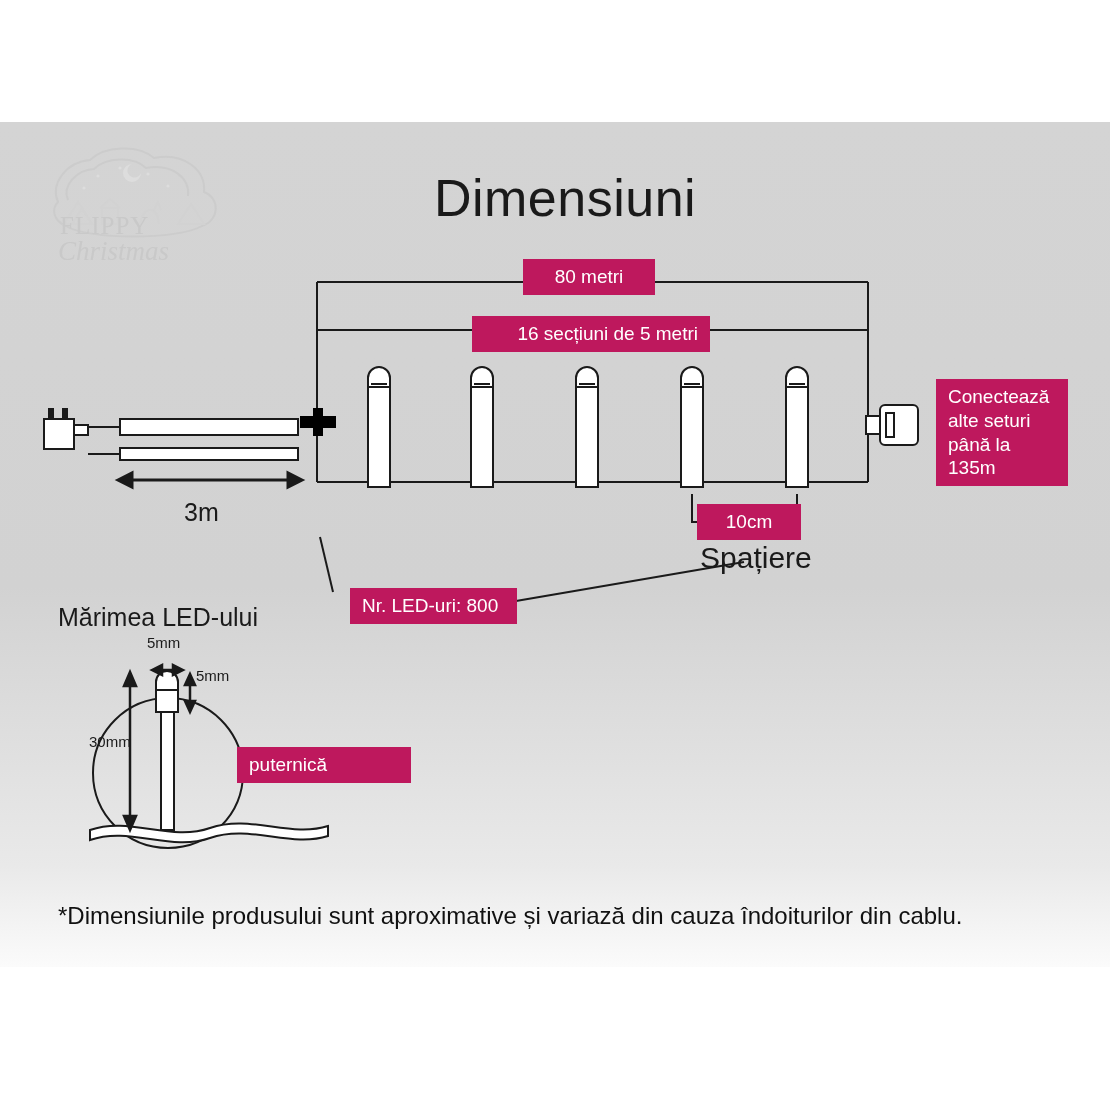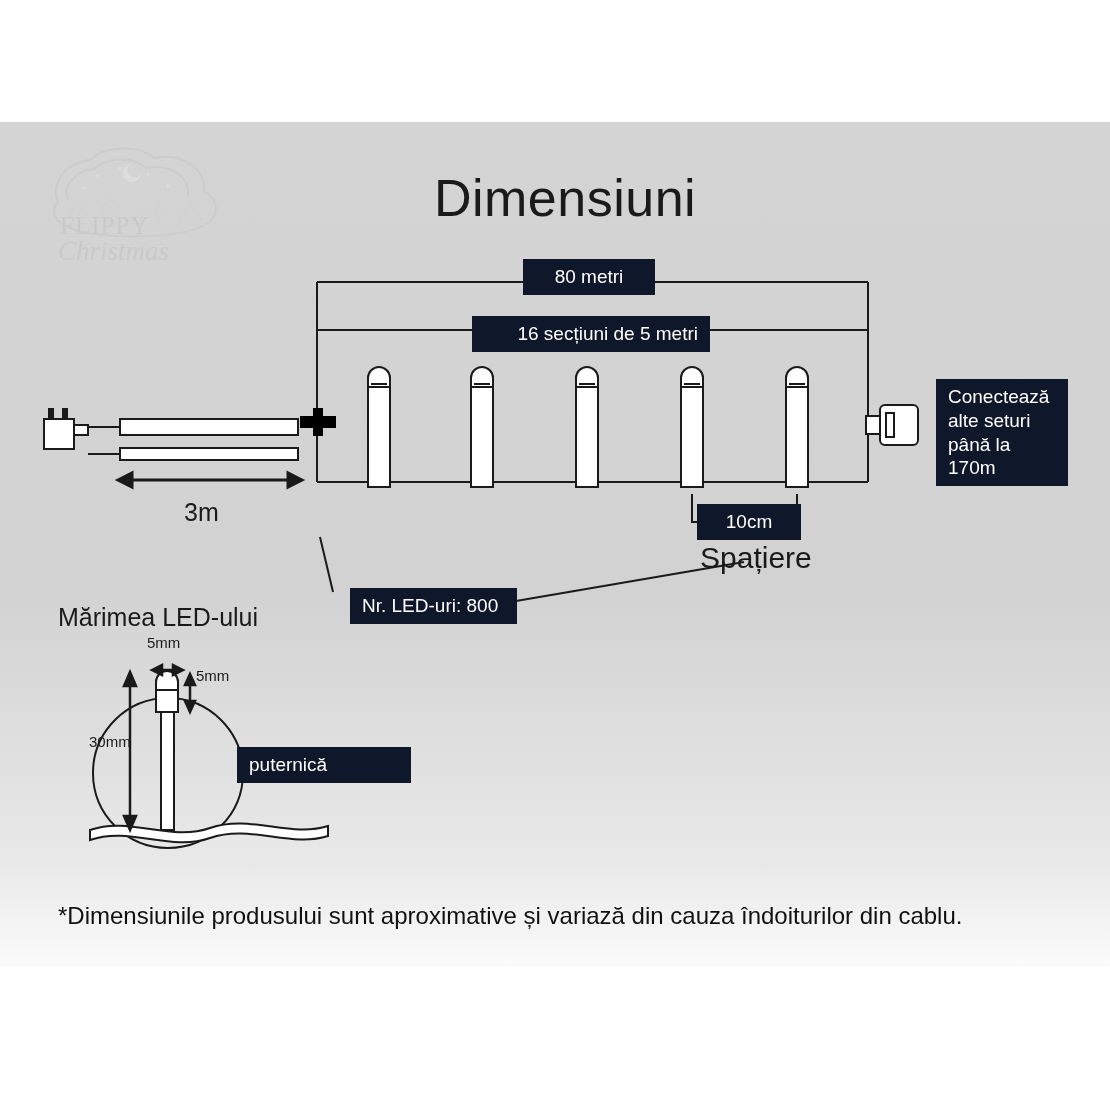--- a/index.html
+++ b/index.html
@@ -35,21 +35,21 @@
     left: 330px;
     top: 168px;
     width: 470px;
     text-align: center;
     font-size: 52px;
     color: #1a1a1a;
     letter-spacing: 0.5px;
   }
   .blacktag {
     position: absolute;
-    background: #0f172a;
+    background: #be185d;
     color: #ffffff;
     font-size: 19px;
     line-height: 1.25;
     padding: 6px 12px;
     white-space: nowrap;
     box-sizing: border-box;
   }
   .plain {
     position: absolute;
     color: #1a1a1a;
@@ -210,21 +210,21 @@
 
   <div class="blacktag" style="left:472px; top:316px; width:238px; text-align:right;">16 secțiuni de 5 metri</div>
 
   <div class="blacktag" style="left:697px; top:504px; width:104px; text-align:center;">10cm</div>
 
   <div class="blacktag" style="left:350px; top:588px; width:167px; text-align:left;">Nr. LED-uri: 800</div>
 
   <div class="blacktag" style="left:936px; top:379px; width:132px; white-space:normal;">
     <div>Conectează</div>
     <div>alte seturi</div>
-    <div>până la 170m</div>
+    <div>până la 135m</div>
   </div>
 
   <div class="plain" style="left:184px; top:498px; font-size:25px;">3m</div>
 
   <div class="plain" style="left:700px; top:533px; font-size:30px;margin-top:8px;">Spațiere</div>
 
   <div class="plain" style="left:58px; top:603px; font-size:25px;">Mărimea LED-ului</div>
 
   <svg width="440" height="250" viewBox="0 0 440 250" style="position:absolute;left:60px;top:630px;">
 

